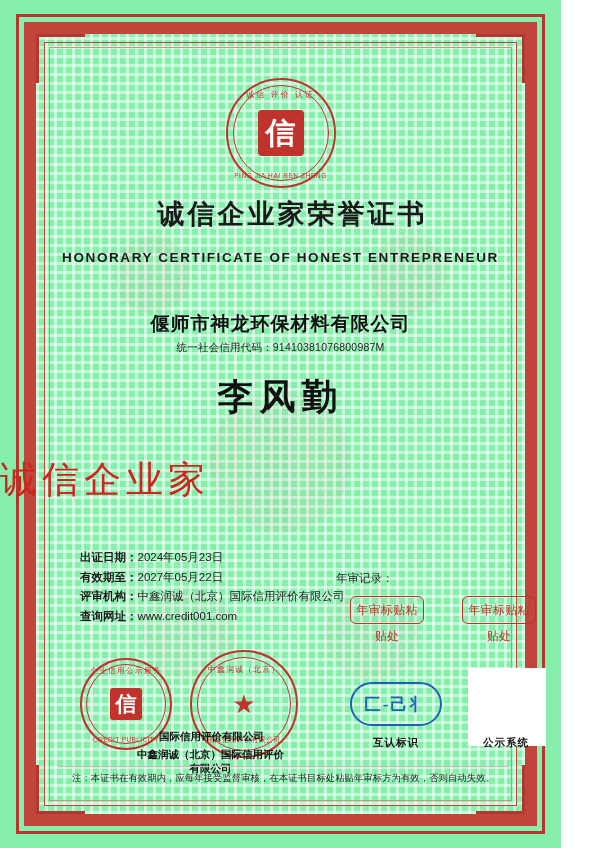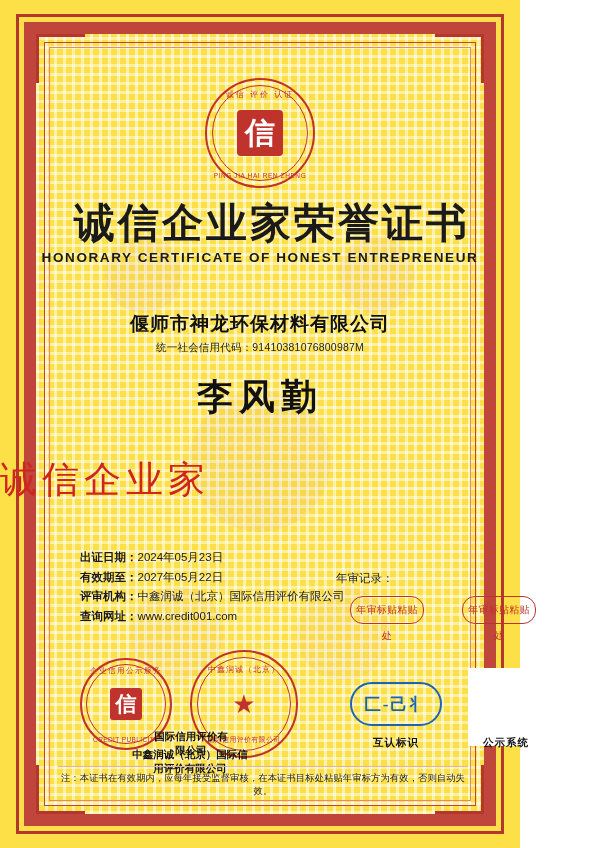--- a/index.html
+++ b/index.html
@@ -11,23 +11,23 @@
     width: 600px;
     height: 848px;
     font-family: "Liberation Sans", sans-serif;
     position: relative;
     overflow: hidden;
   }
 
   .certificate {
     position: absolute;
     left: 0; top: 0;
-    width: 520px;
+    width: 561px;
     height: 848px;
-    background: #fde047;
+    background: #86efac;
     box-sizing: border-box;
   }
 
   
   .border-outer {
     position: absolute;
     left: 16px; top: 14px; right: 16px; bottom: 14px;
     border: 3px solid #b4362f;
     box-sizing: border-box;
   }
@@ -136,21 +136,21 @@
   .emblem .arc-bottom { bottom: 9px; font-size: 6.5px; letter-spacing: 0.6px; }
 
   
   .title-cn {
     position: absolute;
     left: 0; right: 0;
     top: 196px;
     text-align: center;
     font-family: "Liberation Serif", serif;
     font-weight: bold;
-    font-size: 41px;
+    font-size: 27px;
     letter-spacing: 3px;
     color: #1a1a1a;
     padding-left: 24px;
   }
   .title-en {
     position: absolute;
     left: 0; right: 0;
     top: 250px;
     text-align: center;
     font-size: 13.5px;
@@ -237,23 +237,23 @@
     position: absolute;
     left: 350px;
     top: 596px;
     display: flex;
     gap: 38px;
   }
   .review-box {
     width: 72px;
     height: 26px;
     border: 1px solid #c0332c;
-    border-radius: 13px;
-    color: #c0332c;
-    font-size: 10px;
+    border-radius: 6px;
+    color: #c0332c;
+    font-size: 12px;
     text-align: center;
     line-height: 26px;
     letter-spacing: 0.3px;
   }
 
   
   .seal-row {
     position: absolute;
     left: 72px;
     right: 60px;

